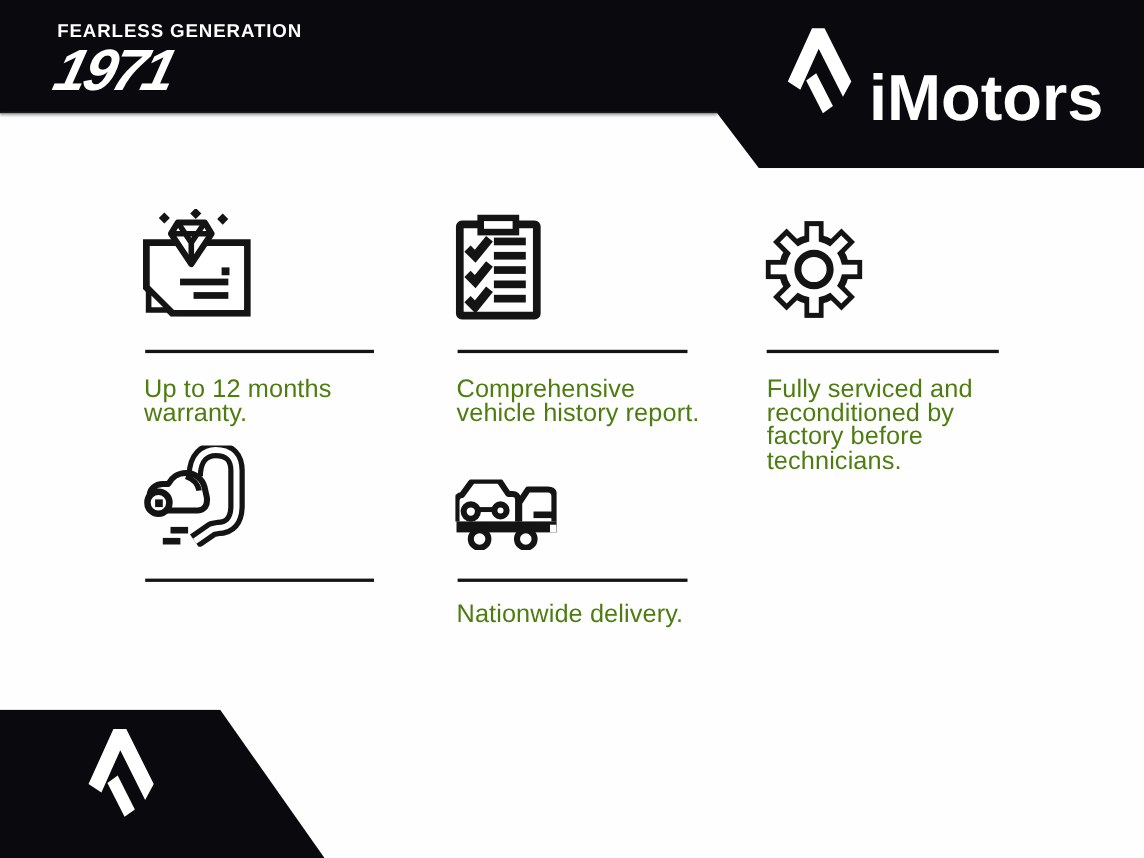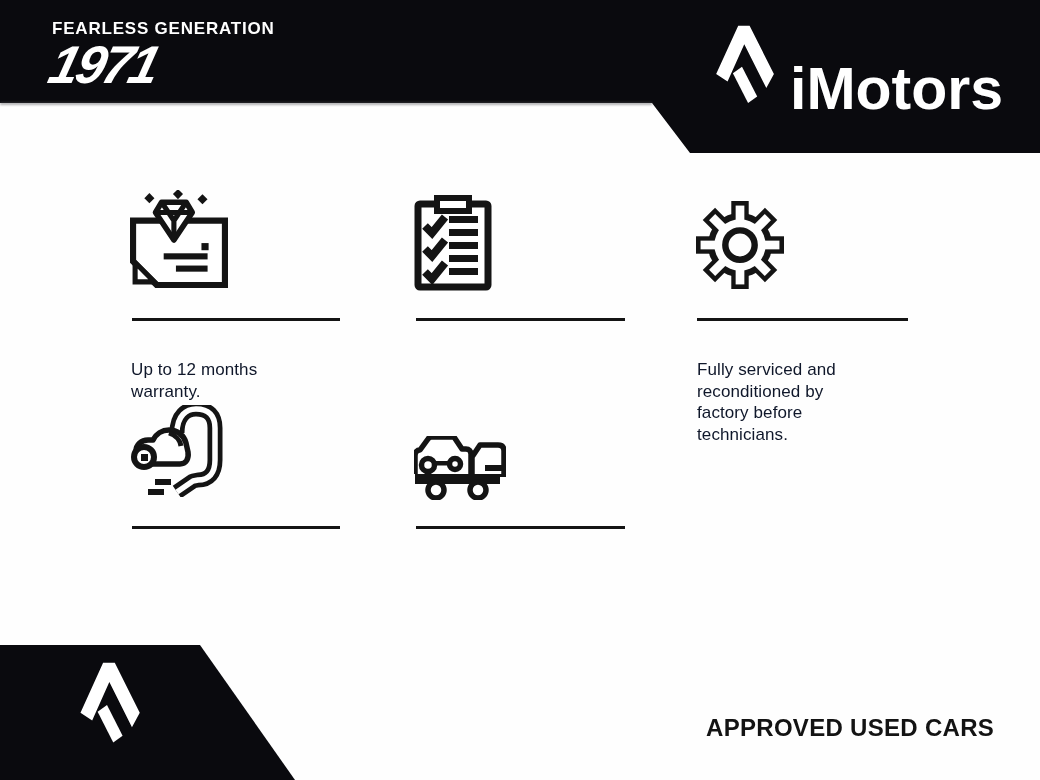--- a/index.html
+++ b/index.html
@@ -17,23 +17,22 @@
   .yearmark{
     position:absolute;left:44px;top:38px;color:#fff;font-size:53px;font-weight:800;font-style:italic;
     letter-spacing:-3px;line-height:1;transform:skewX(-14deg);transform-origin:left bottom;
   }
   .brand-mark{position:absolute;left:704px;top:22px;width:76px;height:93px;}
   .brand-name{position:absolute;left:790px;top:44px;color:#fff;font-size:59px;font-weight:800;letter-spacing:0;margin-top:11px;}
   
   .icon{position:absolute;}
   .rule{position:absolute;height:2.5px;background:#141414;}
   .ftext{
-    position:absolute;font-size:17px;line-height:21.5px;color:#0f172a;letter-spacing:.1px;
+    position:absolute;font-size:23px;line-height:21.5px;color:#4d7c0f;letter-spacing:.1px;
     white-space:pre-line;
-    margin-top:16px;
   }
   
   .footer{
     position:absolute;left:0;top:645px;width:300px;height:135px;background:#0a0a0e;
     clip-path:polygon(0px 0px,200px 0px,295px 135px,0px 135px);
   }
   .footer-mark{position:absolute;left:68px;top:14px;width:78px;height:96px;}
   .caption{position:absolute;left:706px;top:714px;font-size:24px;font-weight:800;letter-spacing:.3px;color:#131313;}
 </style>
 </head>
@@ -80,20 +79,22 @@
     <rect x="36" y="21" width="29" height="7" fill="#141414" stroke="none"></rect>
     <rect x="36" y="34" width="29" height="7" fill="#141414" stroke="none"></rect>
     <rect x="36" y="47" width="29" height="7" fill="#141414" stroke="none"></rect>
     <rect x="36" y="60" width="29" height="7" fill="#141414" stroke="none"></rect>
     <rect x="36" y="73" width="29" height="7" fill="#141414" stroke="none"></rect>
     <path d="M12 31 L19 38 L32 22" stroke-width="8"></path>
     <path d="M12 54 L19 61 L32 45" stroke-width="8"></path>
     <path d="M12 77 L19 84 L32 68" stroke-width="8"></path>
   </svg>
   <div class="rule" style="left:416px;top:318px;width:209px"></div>
+  <div class="ftext" style="left:415px;top:343px">Comprehensive
+vehicle history report.</div>
 
   <svg class="icon" style="left:696px;top:201px" width="88" height="88" viewBox="-48 -48 96 96">
     <g fill="#141414">
       <rect x="-9.5" y="-48" width="19" height="18"></rect>
       <rect x="-9.5" y="-48" width="19" height="18" transform="rotate(45)"></rect>
       <rect x="-9.5" y="-48" width="19" height="18" transform="rotate(90)"></rect>
       <rect x="-9.5" y="-48" width="19" height="18" transform="rotate(135)"></rect>
       <rect x="-9.5" y="-48" width="19" height="18" transform="rotate(180)"></rect>
       <rect x="-9.5" y="-48" width="19" height="18" transform="rotate(225)"></rect>
       <rect x="-9.5" y="-48" width="19" height="18" transform="rotate(270)"></rect>
@@ -137,21 +138,21 @@
     <circle cx="41" cy="28" r="5.5" fill="#fff" stroke-width="5.5"></circle>
     <rect x="22" y="25" width="12" height="4.5" fill="#141414" stroke="none"></rect>
     <path d="M58 38 L58 21 L66 9 L84 9 C88 9 90 11 90 15 L90 38" fill="#fff" stroke-width="5.5" stroke-linejoin="round"></path>
     <rect x="71" y="29" width="19" height="6" fill="#141414" stroke="none"></rect>
     <rect x="1" y="38" width="92" height="10" fill="#141414" stroke="none"></rect>
     <rect x="86" y="41" width="6" height="7" fill="#fefefe" stroke="none"></rect>
     <circle cx="22" cy="54" r="8" fill="#fff" stroke-width="5.5"></circle>
     <circle cx="64" cy="54" r="8" fill="#fff" stroke-width="5.5"></circle>
   </svg>
   <div class="rule" style="left:416px;top:526px;width:209px"></div>
+  <div class="ftext" style="left:415px;top:547px">Nationwide delivery.</div>
 
   <div class="footer">
     <svg class="footer-mark" viewBox="0 0 100 100" preserveAspectRatio="none">
         <use href="#a-mark"></use>
       </svg>
   </div>
-  <div class="caption">APPROVED USED CARS</div>
 
 </div>
 
 </body></html>

